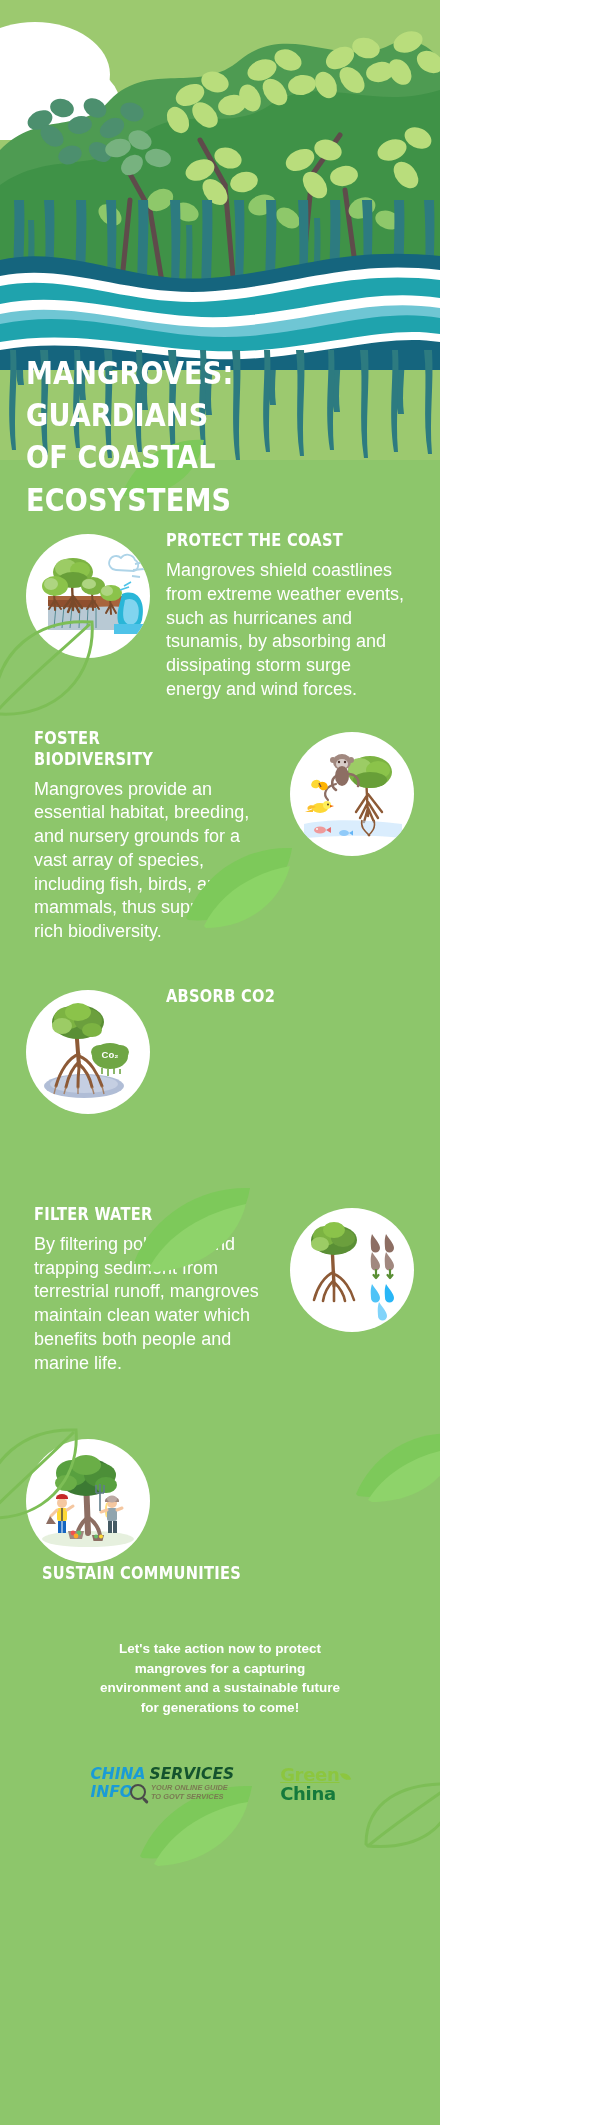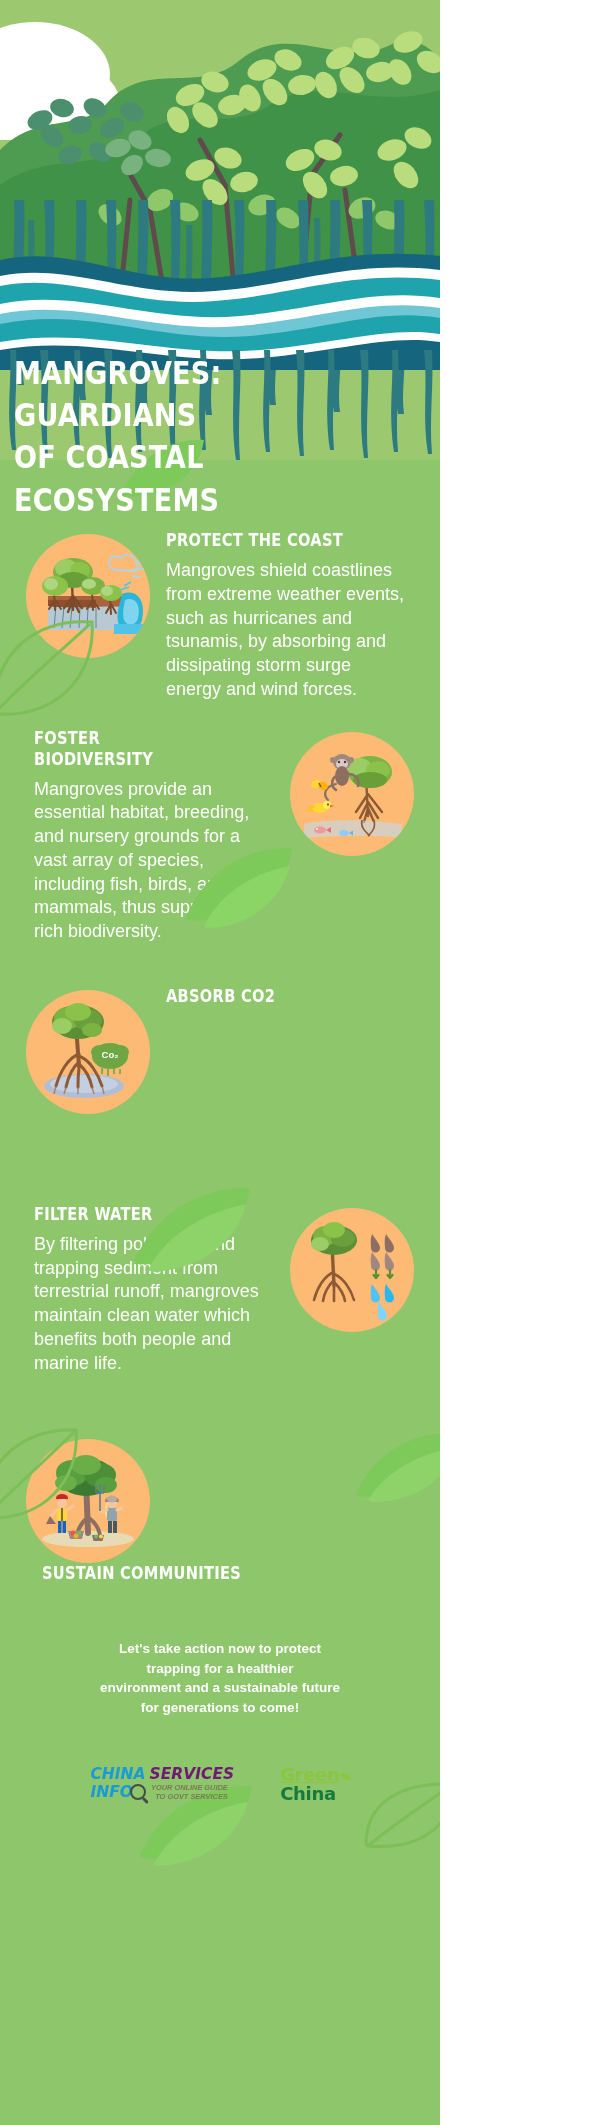--- a/index.html
+++ b/index.html
@@ -36,21 +36,21 @@
     border-radius: 50%;
   }
   .cloud.c1 { left: -40px; top: 22px; width: 150px; height: 105px; }
   .cloud.c2 { left: -70px; top: 70px; width: 190px; height: 70px; border-radius: 40px; }
   .cloud.c3 { left: 330px; top: 58px; width: 160px; height: 95px; }
   .cloud.c4 { left: 300px; top: 100px; width: 200px; height: 60px; border-radius: 36px; }
 
   
   .title-block {
     position: absolute;
-    left: 0; top: 352px;
+    left: 12px; top: 352px;
     width: 396px;
     padding: 0 14px;
     z-index: 6;
   }
   .title-block h1 {
     color: #ffffff;
     font-size: 32px;
     line-height: 1.32;
     font-weight: 700;
     letter-spacing: 0.2px;
@@ -70,21 +70,21 @@
     align-items: flex-start;
     padding: 0 26px;
     min-height: 170px;
   }
   .sec.reverse { flex-direction: row-reverse; }
 
   .icon-circle {
     flex: 0 0 auto;
     width: 124px; height: 124px;
     border-radius: 50%;
-    background: #fdba74;
+    background: #ffffff;
     position: relative;
     overflow: hidden;
     margin-top: 4px;
   }
   .sec .copy { flex: 1 1 auto; padding: 0 8px; }
   .sec:not(.reverse) .copy { padding-left: 16px; }
   .sec.reverse .copy { padding-right: 16px; }
 
   .sec h2 {
     color: #ffffff;
@@ -135,38 +135,37 @@
     gap: 46px;
     padding-top: 48px;
   }
   .csi { display: flex; flex-direction: column; line-height: 1; }
   .csi-top {
     display: flex; align-items: baseline; gap: 4px;
     font-style: italic; font-weight: 700; font-size: 15.5px;
     font-family: "DejaVu Sans", sans-serif;
   }
   .csi-china { color: #1a9bd7; }
-  .csi-services { color: #701a75; }
+  .csi-services { color: #14532d; }
   .csi-bottom { display: flex; align-items: center; margin-top: 1px; }
   .csi-info { color: #1a9bd7; font-style: italic; font-weight: 700; font-size: 15.5px; font-family: "DejaVu Sans", sans-serif; }
   .csi-mag {
     width: 16px; height: 16px; border-radius: 50%;
     border: 2.5px solid #4a4a4a; position: relative; display:inline-block;
     margin-left: -3px;
   }
   .csi-mag::after {
     content: ""; position: absolute; right: -5px; bottom: -3px;
     width: 7px; height: 2.5px; background: #4a4a4a;
     transform: rotate(45deg); border-radius: 2px;
   }
   .csi-tag {
     color: #7a7a52; font-style: italic; font-weight: 700;
     font-size: 7.4px; line-height: 1.22; margin-left: 5px;
     font-family: "Liberation Sans", sans-serif;
-    text-align: right;
   }
   .gc { line-height: 1.0; font-family: "DejaVu Sans", sans-serif; font-weight: 700; }
   .gc-green { color: #8cc63f; font-size: 18px; letter-spacing: -0.3px; text-decoration: underline; }
   .gc-china { color: #157a3c; font-size: 18px; letter-spacing: -0.3px; display:block; margin-top:1px; }
   .gc-leaf {
     display:inline-block; width: 9px; height: 9px; background: #8cc63f;
     border-radius: 0 100% 0 100%; transform: rotate(-20deg); margin-left: 1px;
   }
 </style>
 </head>
@@ -612,21 +611,21 @@
     </svg>
     <svg class="leaf-deco" style="left:360px;top:1316px;" width="100" height="80" viewBox="0 0 100 80">
       <path d="M6,68 C6,26 42,6 92,8 C94,52 58,74 8,70 Z" fill="none" stroke="#7dbe56" stroke-width="3"></path>
       <path d="M8,70 C34,48 62,30 90,10" fill="none" stroke="#7dbe56" stroke-width="3"></path>
     </svg>
   </div>
 
   <div class="cta">
     <p>
       <span>Let's take action now to protect</span><br>
-      <span>trapping for a healthier</span><br>
+      <span>mangroves for a capturing</span><br>
       <span>environment and a sustainable future</span><br>
       <span>for generations to come!</span>
     </p>
   </div>
 
   <div class="logos">
     <div class="csi">
       <div class="csi-top">
         <span class="csi-china">CHINA</span>
         <span class="csi-services">SERVICES</span>

